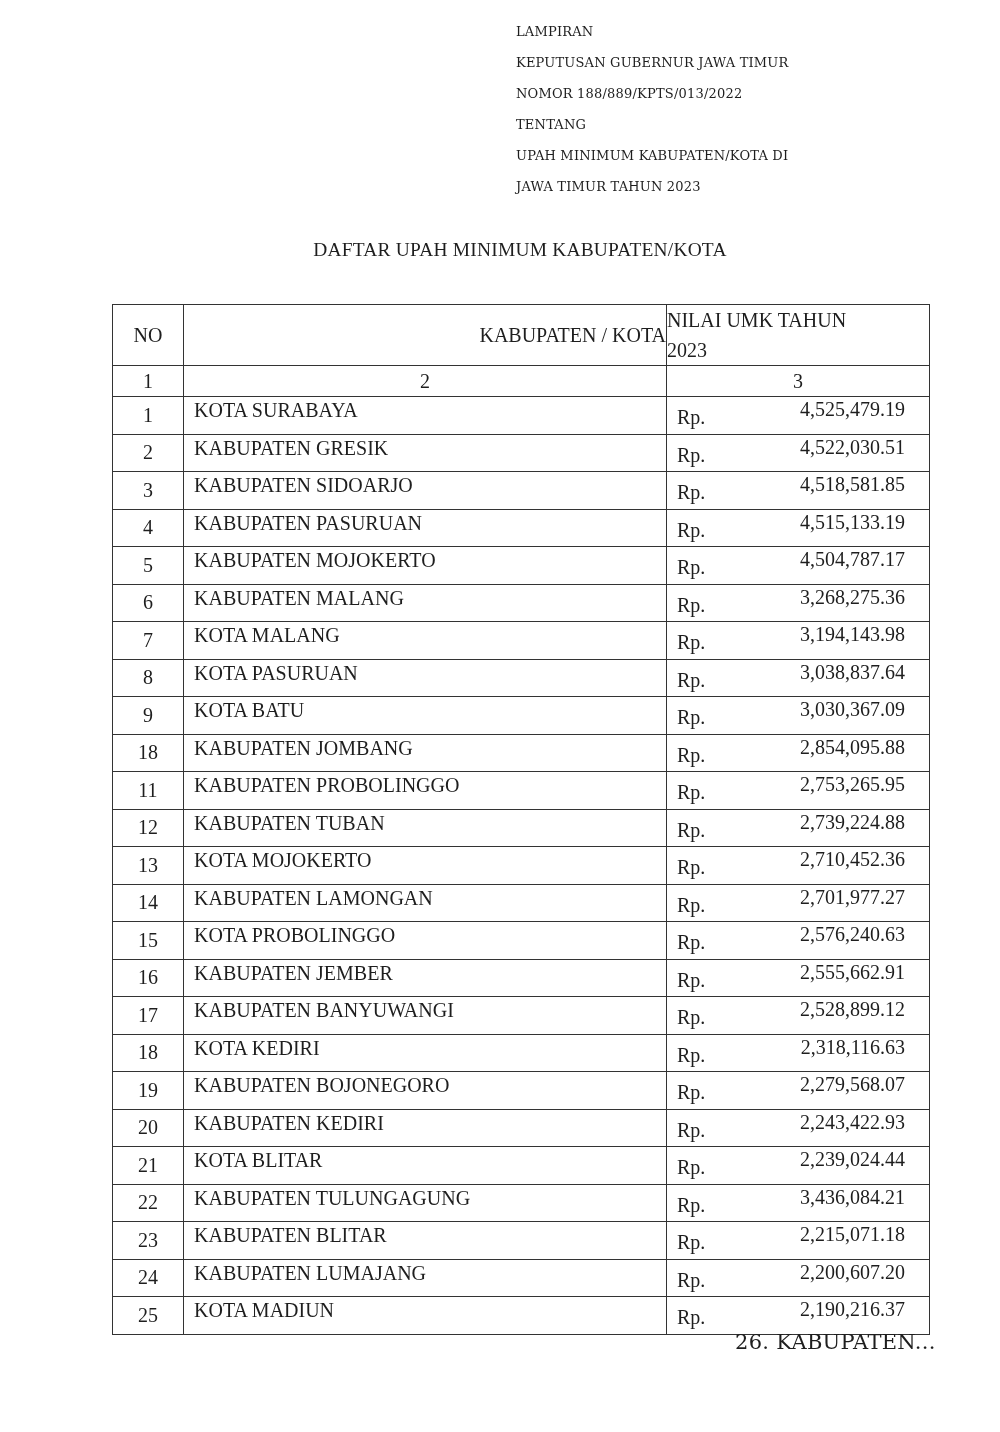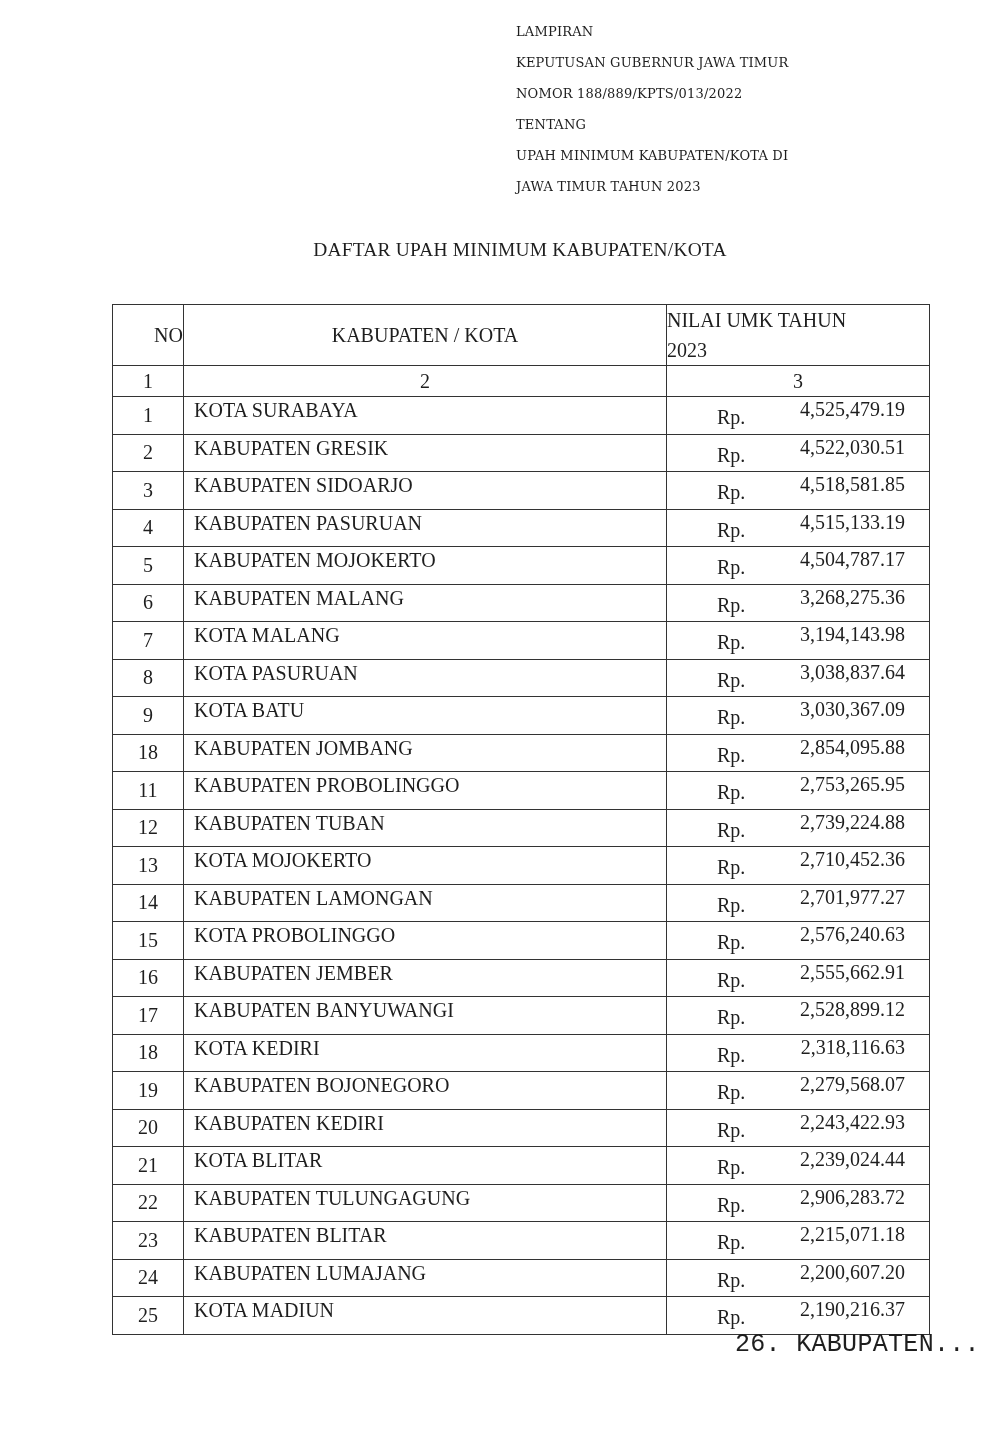--- a/index.html
+++ b/index.html
@@ -20,33 +20,33 @@
   }
   table.umk {
     position: absolute; left: 112px; top: 304px;
     width: 818px; border-collapse: collapse;
     font-family: "Liberation Serif", serif; font-size: 20px;
   }
   table.umk td, table.umk th {
     border: 1.5px solid #333;
     padding: 0; font-weight: normal;
   }
-  th.col-no { width: 70px; height: 60px; text-align: right; }
-  th.col-name { width: 482px; text-align: center; }
+  th.col-no { width: 70px; height: 60px; text-align: center; }
+  th.col-name { width: 482px; text-align: right; }
   th.col-val { text-align: left; line-height: 30px; }
   tr.numrow td { height: 30px; text-align: center; }
   tr.datarow td { height: 34.5px; }
   td.no { text-align: center; vertical-align: middle; }
   td.name { padding-left: 10px !important; vertical-align: top; padding-top: 2px !important; }
   td.val { position: relative; }
-  td.val .rp { position: absolute; left: 10px; top: 9px; margin-left: 40px; }
+  td.val .rp { position: absolute; left: 10px; top: 9px; }
   td.val .amt { position: absolute; right: 24px; top: 1px; }
   .footer-next {
     position: absolute; left: 735px; top: 1330px;
-    font-size: 25px; letter-spacing: 0.3px; font-family: Liberation Mono, monospace;
+    font-size: 21px; letter-spacing: 0.3px;
   }
 </style>
 </head>
 <body>
 
 <div class="header-block">
   <div>LAMPIRAN</div>
   <div>KEPUTUSAN GUBERNUR JAWA TIMUR</div>
   <div>NOMOR  188/889/KPTS/013/2022</div>
   <div>TENTANG</div>
@@ -239,21 +239,21 @@
         <td class="val">
           <span class="rp">Rp.</span>
           <span class="amt">2,239,024.44</span>
         </td>
       </tr>
       <tr class="datarow">
         <td class="no">22</td>
         <td class="name">KABUPATEN TULUNGAGUNG</td>
         <td class="val">
           <span class="rp">Rp.</span>
-          <span class="amt">2,906,283.72</span>
+          <span class="amt">3,436,084.21</span>
         </td>
       </tr>
       <tr class="datarow">
         <td class="no">23</td>
         <td class="name">KABUPATEN BLITAR</td>
         <td class="val">
           <span class="rp">Rp.</span>
           <span class="amt">2,215,071.18</span>
         </td>
       </tr>

